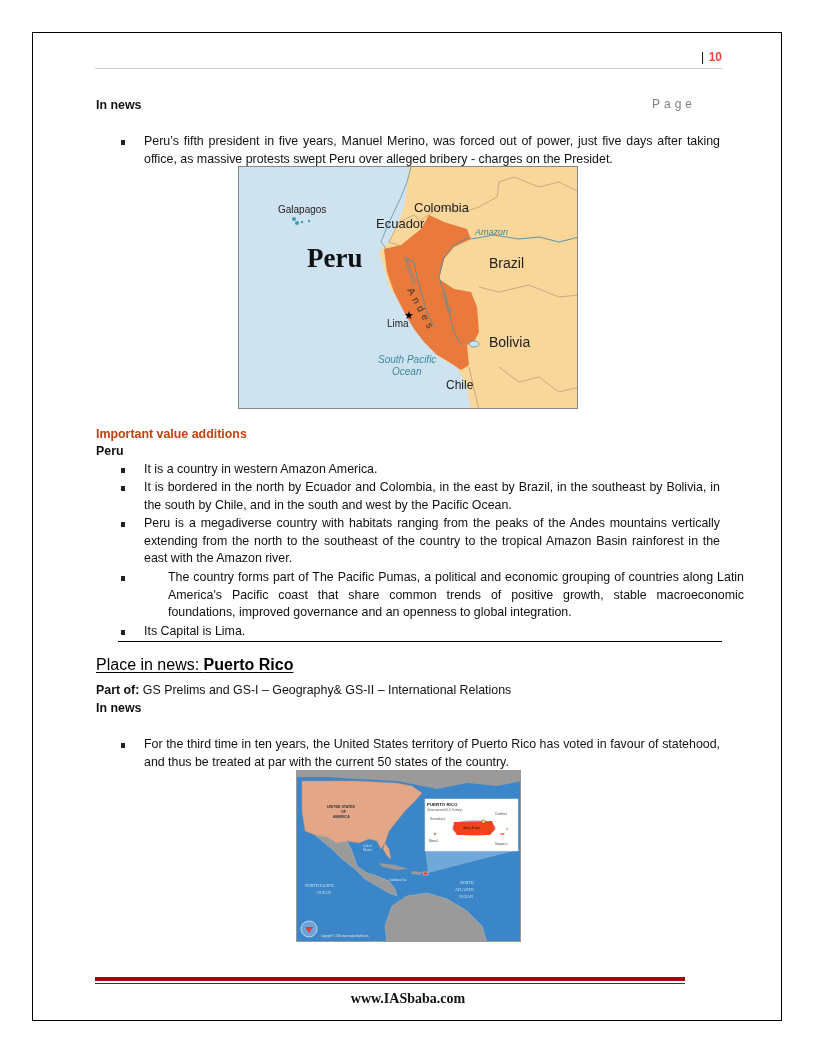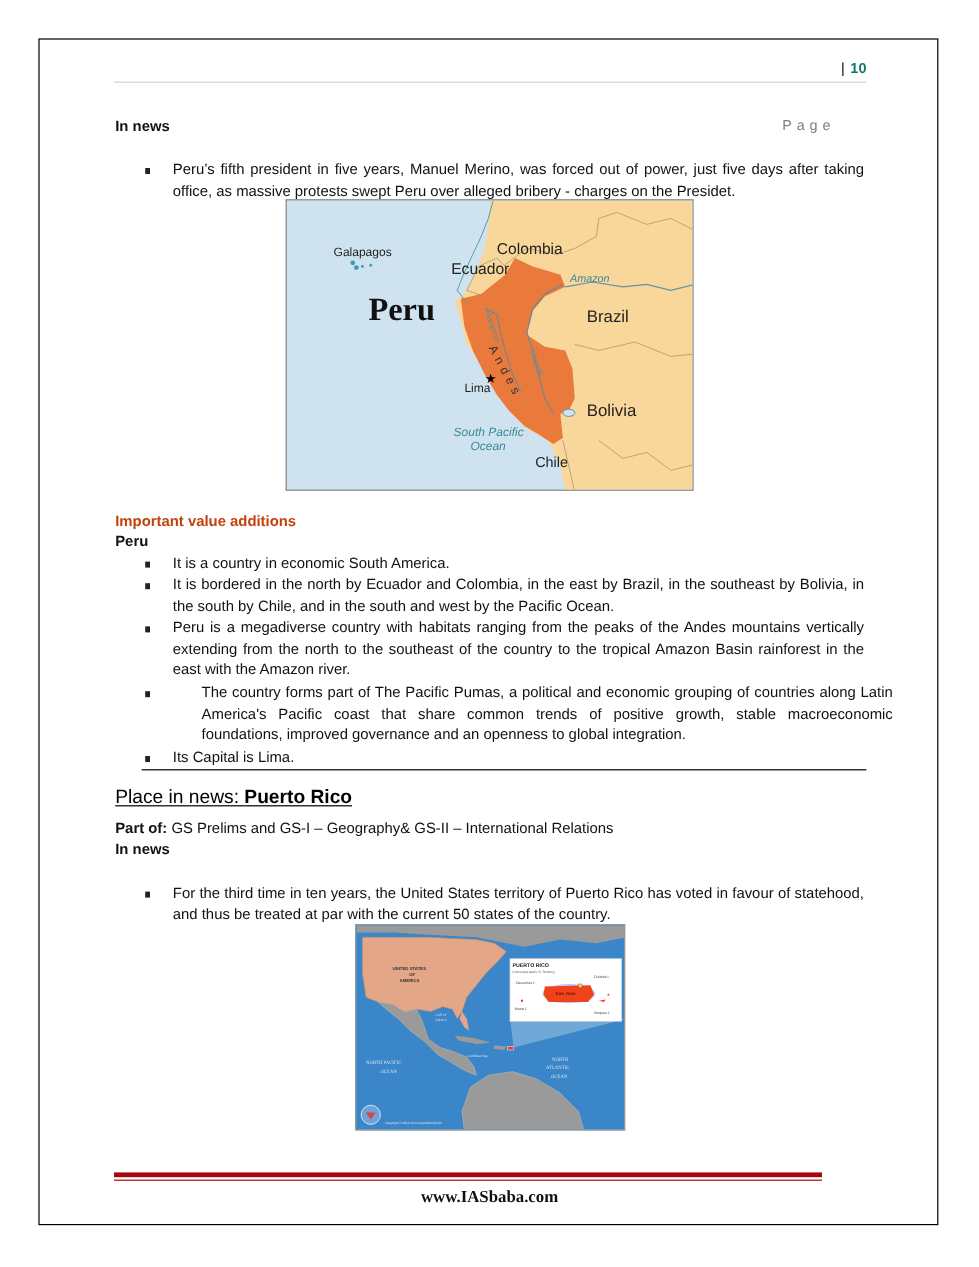--- a/index.html
+++ b/index.html
@@ -4,21 +4,21 @@
 <style>
   html, body { margin: 0; padding: 0; background: #ffffff; }
   body { width: 816px; height: 1056px; position: relative; overflow: hidden;
          font-family: "Liberation Sans", "DejaVu Sans", sans-serif; color: #111; }
   .page-border { position: absolute; left: 32px; top: 32px; width: 750px; height: 989px;
                  border: 1.5px solid #000; box-sizing: border-box; }
   .header { position: absolute; left: 95px; top: 50px; width: 627px; height: 18px;
             border-bottom: 1px solid #d0d0d0; }
   .page-label { position: absolute; right: 18px; top: 0; font-size: 12px; color: #7f7f7f; letter-spacing: 4px; margin-top: 47px; }
   .page-sep { position: absolute; right: 12px; top: 0; font-size: 12px; color: #000; }
-  .page-num { position: absolute; right: 0; top: 0; font-size: 12px; font-weight: bold; color: #0f766e; }
+  .page-num { position: absolute; right: 0; top: 0; font-size: 12px; font-weight: bold; color: #ef4444; }
 
   .txt { position: absolute; font-size: 12.4px; line-height: 17.6px; }
   .bold { font-weight: bold; }
   .red { color: #c2410c; }
   .bullet { position: absolute; width: 6px; height: 6px; }
   .bullet::before { content: ""; position: absolute; left: 0; top: 6px; width: 4px; height: 5px; background: #222; }
   .li { position: absolute; left: 144px; width: 576px; font-size: 12.4px; line-height: 17.6px; text-align: justify; }
 
   .rule { position: absolute; left: 118px; width: 604px; height: 0; border-top: 1px solid #000; }
   .heading2 { position: absolute; left: 96px; top: 656px; font-size: 16px; color: #000000;
@@ -98,21 +98,21 @@
     <text x="139" y="196" font-size="10" font-style="italic" fill="#3a8a9a" font-family="Liberation Sans, sans-serif">South Pacific</text>
     <text x="153" y="208" font-size="10" font-style="italic" fill="#3a8a9a" font-family="Liberation Sans, sans-serif">Ocean</text>
     <text x="207" y="222" font-size="12" fill="#222" font-family="Liberation Sans, sans-serif">Chile</text>
   </svg>
 </div>
 
 <div class="txt bold red" style="left:96px; top:426px;">Important value additions</div>
 <div class="txt bold" style="left:96px; top:443px;">Peru</div>
 
 <span class="bullet" style="left:121px; top:462px;"></span>
-<div class="li" style="top:461px;">It is a country in economic South America.</div>
+<div class="li" style="top:461px;">It is a country in western Amazon America.</div>
 
 <span class="bullet" style="left:121px; top:480px;"></span>
 <div class="li" style="top:479px;">It is bordered in the north by Ecuador and Colombia, in the east by Brazil, in the southeast by Bolivia, in the south by Chile, and in the south and west by the Pacific Ocean.</div>
 
 <span class="bullet" style="left:121px; top:516px;"></span>
 <div class="li" style="top:515px;">Peru is a megadiverse country with habitats ranging from the peaks of the Andes mountains vertically extending from the north to the southeast of the country to the tropical Amazon Basin rainforest in the east with the Amazon river.</div>
 
 <span class="bullet" style="left:121px; top:570px;"></span>
 <div class="li" style="top:569px;margin-left:24px;">The country forms part of The Pacific Pumas, a political and economic grouping of countries along Latin America's Pacific coast that share common trends of positive growth, stable macroeconomic foundations, improved governance and an openness to global integration.</div>
 

